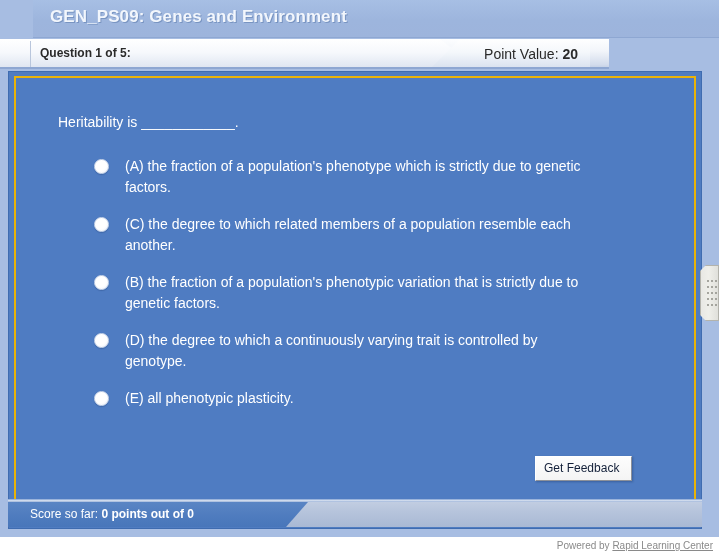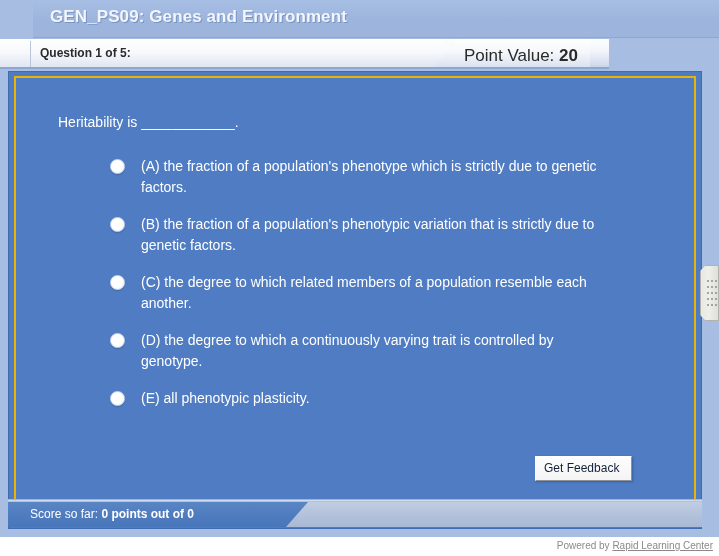--- a/index.html
+++ b/index.html
@@ -92,21 +92,21 @@
     position: absolute;
     left: 40px; top: 7px;
     font-size: 12px;
     font-weight: bold;
     color: #2a2a2a;
     white-space: nowrap;
   }
   .point-value {
     position: absolute;
     right: 31px; top: 7px;
-    font-size: 17px;
+    font-size: 14px;
     color: #2a2a2a;
     white-space: nowrap;
   }
   .point-value b { font-weight: bold; }
 
   
   .content-frame {
     position: absolute;
     left: 8px; top: 71px;
     width: 694px; height: 458px;
@@ -131,21 +131,20 @@
     font-size: 14px;
     color: #ffffff;
     white-space: nowrap;
   }
 
   
   .choices {
     position: absolute;
     left: 0; top: 78px;
     width: 682px;
-    padding-left: 16px;
   }
   .choice {
     position: relative;
     display: flex;
     align-items: flex-start;
     padding: 0 0 0 78px;
     margin-bottom: 16px;
     min-height: 24px;
   }
   .radio {
@@ -287,26 +286,26 @@
 
     <div class="choices">
 
       <div class="choice">
         <span class="radio"></span>
         <span class="choice-text">(A) the fraction of a population's phenotype which is strictly due to genetic factors.</span>
       </div>
 
       <div class="choice">
         <span class="radio"></span>
+        <span class="choice-text">(C) the degree to which related members of a population resemble each another.</span>
+      </div>
+
+      <div class="choice">
+        <span class="radio"></span>
         <span class="choice-text">(B) the fraction of a population's phenotypic variation that is strictly due to genetic factors.</span>
-      </div>
-
-      <div class="choice">
-        <span class="radio"></span>
-        <span class="choice-text">(C) the degree to which related members of a population resemble each another.</span>
       </div>
 
       <div class="choice">
         <span class="radio"></span>
         <span class="choice-text">(D) the degree to which a continuously varying trait is controlled by genotype.</span>
       </div>
 
       <div class="choice">
         <span class="radio"></span>
         <span class="choice-text">(E) all phenotypic plasticity.</span>

